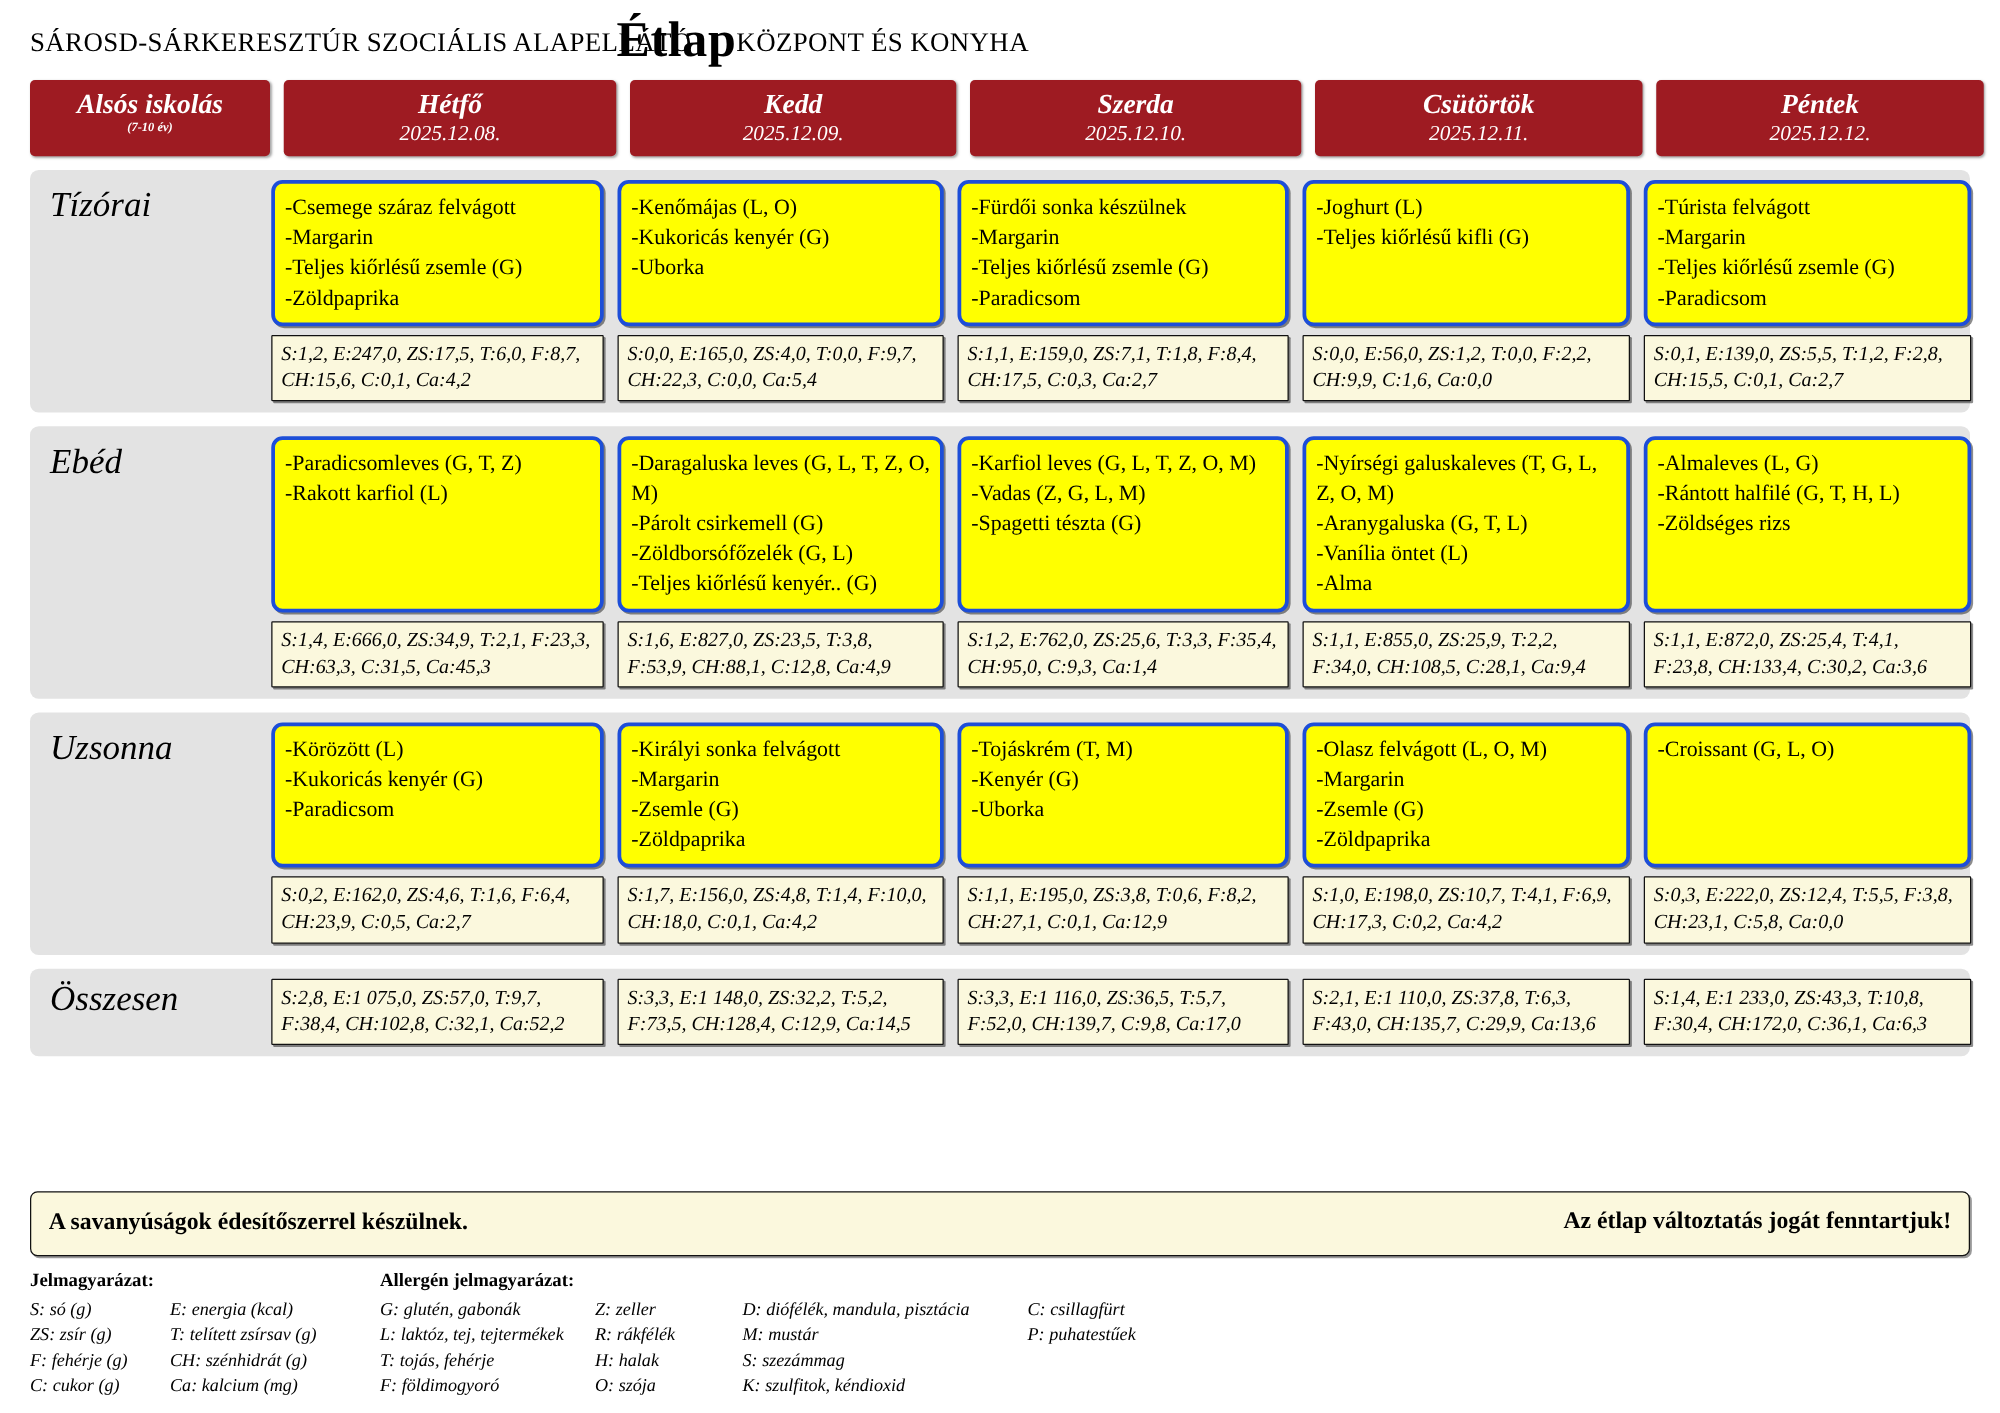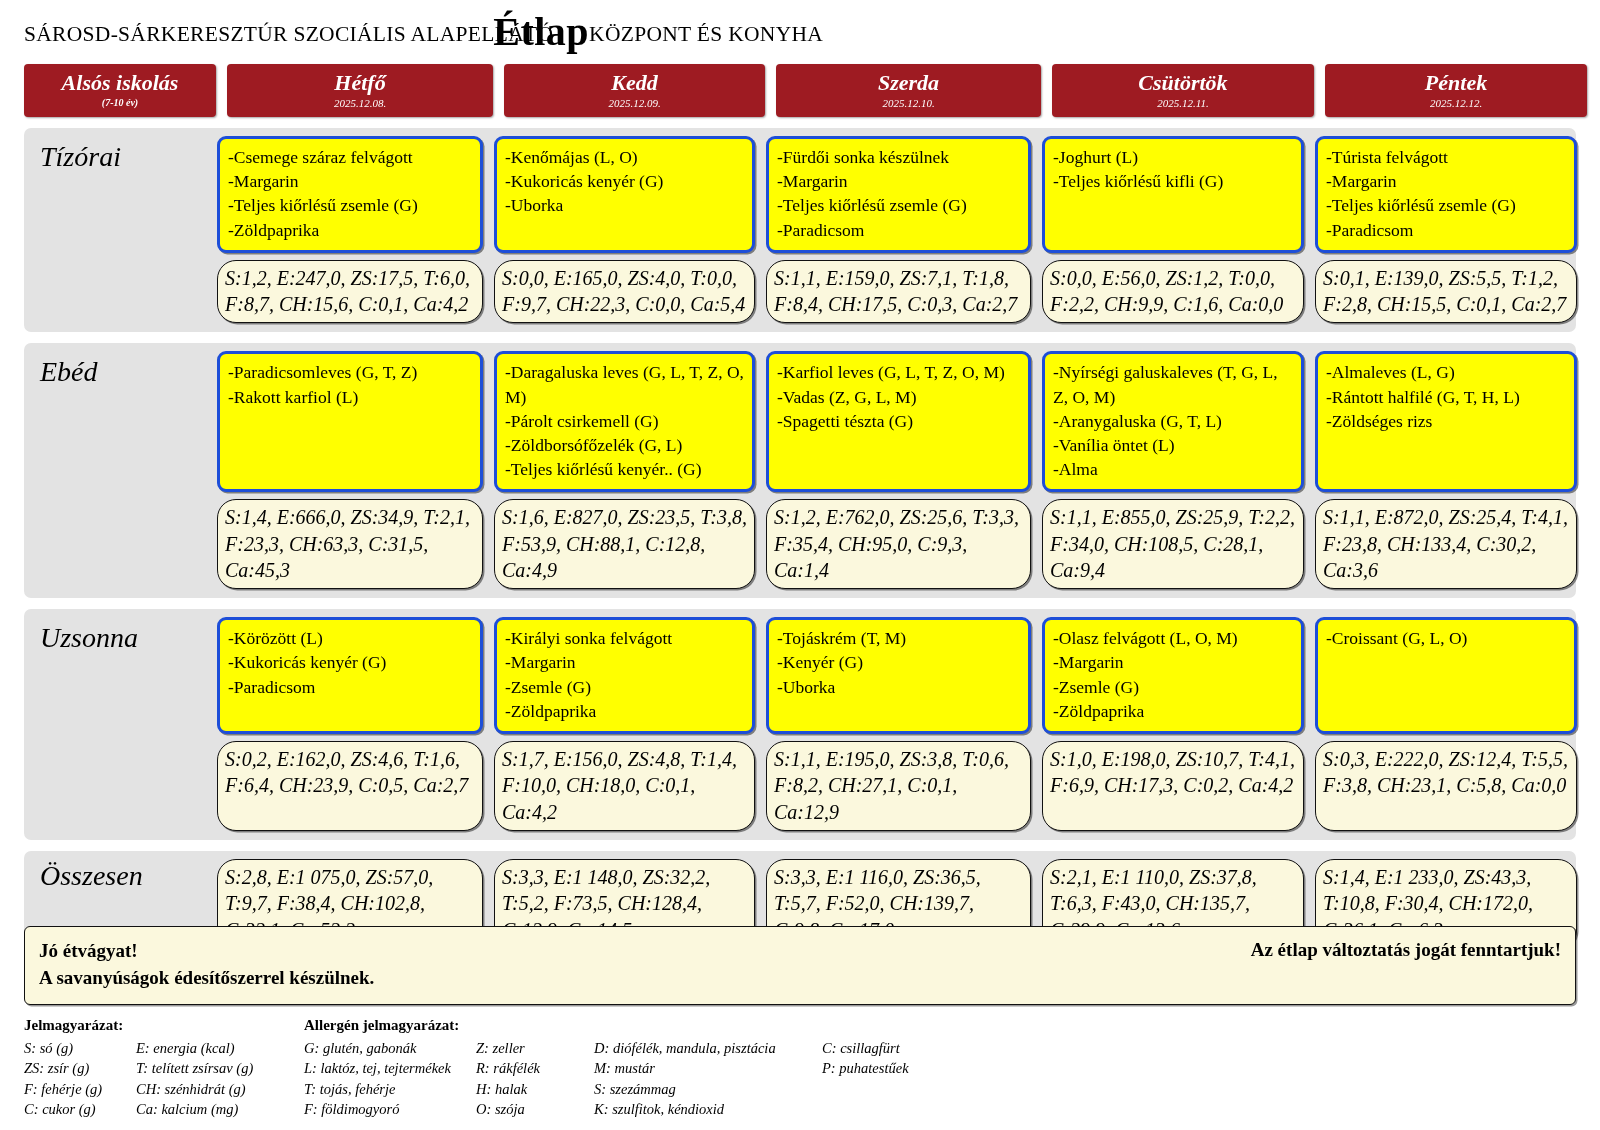--- a/index.html
+++ b/index.html
@@ -65,21 +65,21 @@
     box-shadow: 1px 1px 2px rgba(0,0,0,0.35);
   }
   .dayhead .dname {
     font-style: italic;
     font-weight: bold;
     font-size: 22px;
     line-height: 1.05;
   }
   .dayhead .ddate {
     font-style: italic;
-    font-size: 11px;
+    font-size: 17px;
     margin-top: 3px;
   }
   .dayhead.corner .dname {
     font-size: 22px;
   }
   .dayhead.corner .ddate {
     font-size: 10px;
     font-weight: bold;
   }
 
@@ -107,24 +107,24 @@
     border-radius: 9px;
     padding: 6px 8px 8px 8px;
     font-size: 17.5px;
     line-height: 1.38;
     box-sizing: border-box;
     box-shadow: 1.5px 1.5px 0 rgba(0,0,0,0.45);
   }
   .nut-cell {
     background: #fbf8dd;
     border: 1px solid #111;
-    border-radius: 19px;
+    border-radius: 1px;
     padding: 4px 7px 5px 7px;
     font-style: italic;
-    font-size: 20px;
+    font-size: 16px;
     line-height: 1.32;
     box-sizing: border-box;
     box-shadow: 1.5px 1.5px 0 rgba(0,0,0,0.45);
   }
   .nut-row {
     margin-top: 7px;
   }
   .spacer-cell { }
 
   
@@ -322,21 +322,20 @@
       <div class="nut-cell">S:3,3, E:1 148,0, ZS:32,2, T:5,2, F:73,5, CH:128,4, C:12,9, Ca:14,5</div>
       <div class="nut-cell">S:3,3, E:1 116,0, ZS:36,5, T:5,7, F:52,0, CH:139,7, C:9,8, Ca:17,0</div>
       <div class="nut-cell">S:2,1, E:1 110,0, ZS:37,8, T:6,3, F:43,0, CH:135,7, C:29,9, Ca:13,6</div>
       <div class="nut-cell">S:1,4, E:1 233,0, ZS:43,3, T:10,8, F:30,4, CH:172,0, C:36,1, Ca:6,3</div>
     </div>
   </div>
 
   <div class="footer">
     <div class="wish-box">
       <div class="wish-left">
-        <div>Jó étvágyat!</div>
         <div>A savanyúságok édesítőszerrel készülnek.</div>
       </div>
       <div class="wish-right">Az étlap változtatás jogát fenntartjuk!</div>
     </div>
 
     <div class="legend">
       <div class="legend-block">
         <div style="width:280px">
           <div class="legend-title">Jelmagyarázat:</div>
           <div style="display:flex">

